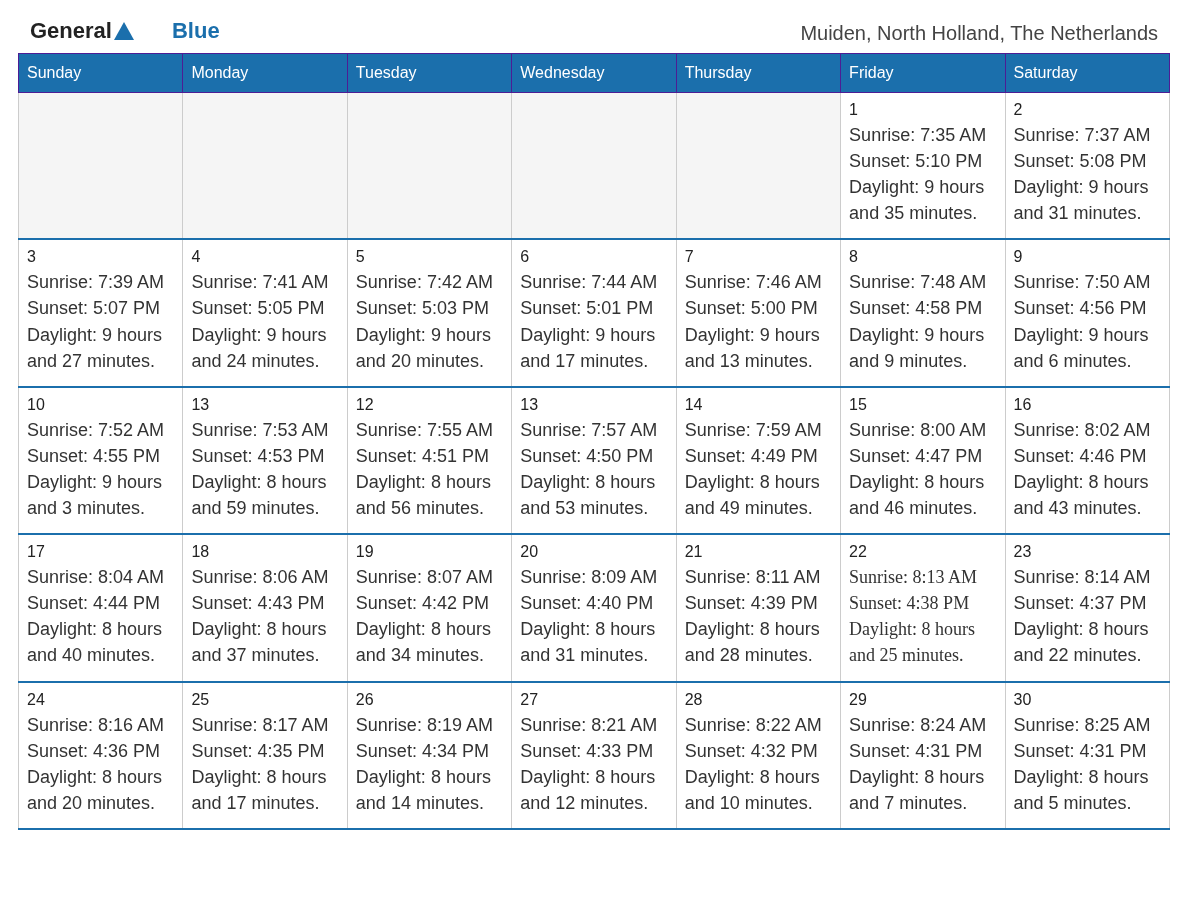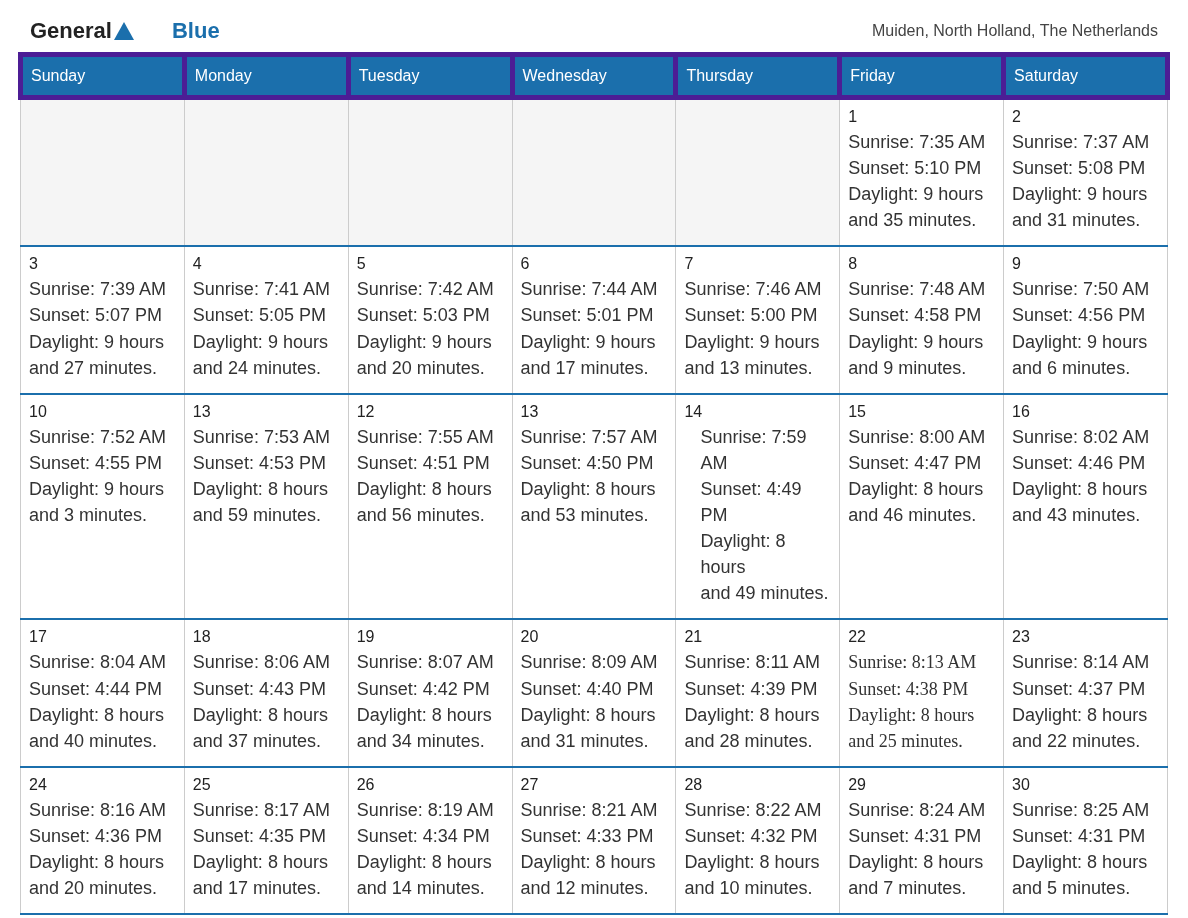--- a/index.html
+++ b/index.html
@@ -50,39 +50,39 @@
     .title-section {
       text-align: right;
     }
     .month-title {
       font-size: 48px;
       font-weight: normal;
       color: #222;
       line-height: 1.1;
     }
     .location {
-      font-size: 16px;
+      font-size: 20px;
       color: #444;
       margin-top: 4px;
     }
     .calendar-container {
       padding: 0 18px 18px 18px;
     }
     table {
       width: 100%;
       border-collapse: collapse;
     }
     thead tr th {
       background: #1b6fac;
       color: #fff;
       font-size: 16px;
       font-weight: normal;
       padding: 10px 8px;
       text-align: left;
-      border: 5px solid #4c1d95;
+      border: 1px solid #4c1d95;
     }
     tbody tr {
       border-bottom: 2px solid #1b6fac;
     }
     tbody tr td {
       vertical-align: top;
       padding: 8px 8px 12px 8px;
       font-size: 13px;
       color: #333;
       border-right: 1px solid #ccc;
@@ -236,21 +236,21 @@
           </td>
           <td>
             <span class="day-num">13</span>
             <div class="day-info" style="white-space: pre-line;">Sunrise: 7:57 AM
 Sunset: 4:50 PM
 Daylight: 8 hours
 and 53 minutes.</div>
           </td>
           <td>
             <span class="day-num">14</span>
-            <div class="day-info" style="white-space: pre-line; margin-left: 16px;">Sunrise: 7:59 AM
+            <div class="day-info" style="white-space: pre-line;">Sunrise: 7:59 AM
 Sunset: 4:49 PM
 Daylight: 8 hours
 and 49 minutes.</div>
           </td>
           <td>
             <span class="day-num">15</span>
             <div class="day-info" style="white-space: pre-line;">Sunrise: 8:00 AM
 Sunset: 4:47 PM
 Daylight: 8 hours
 and 46 minutes.</div>

